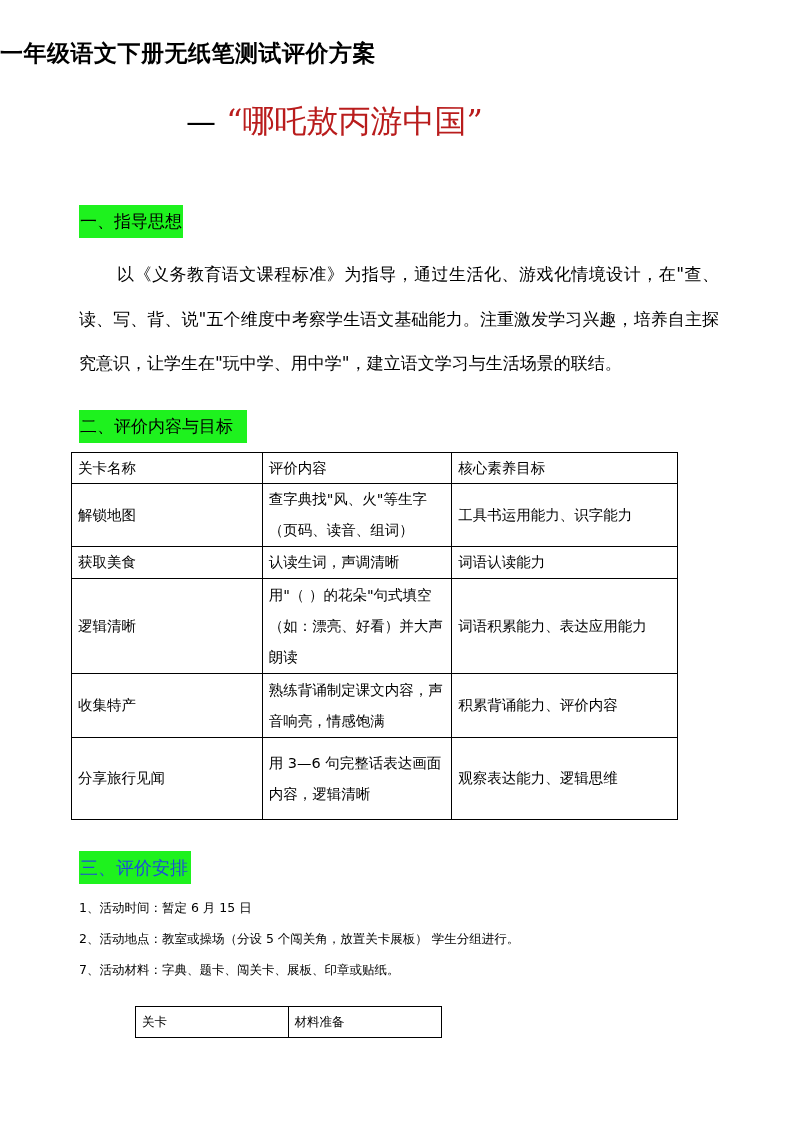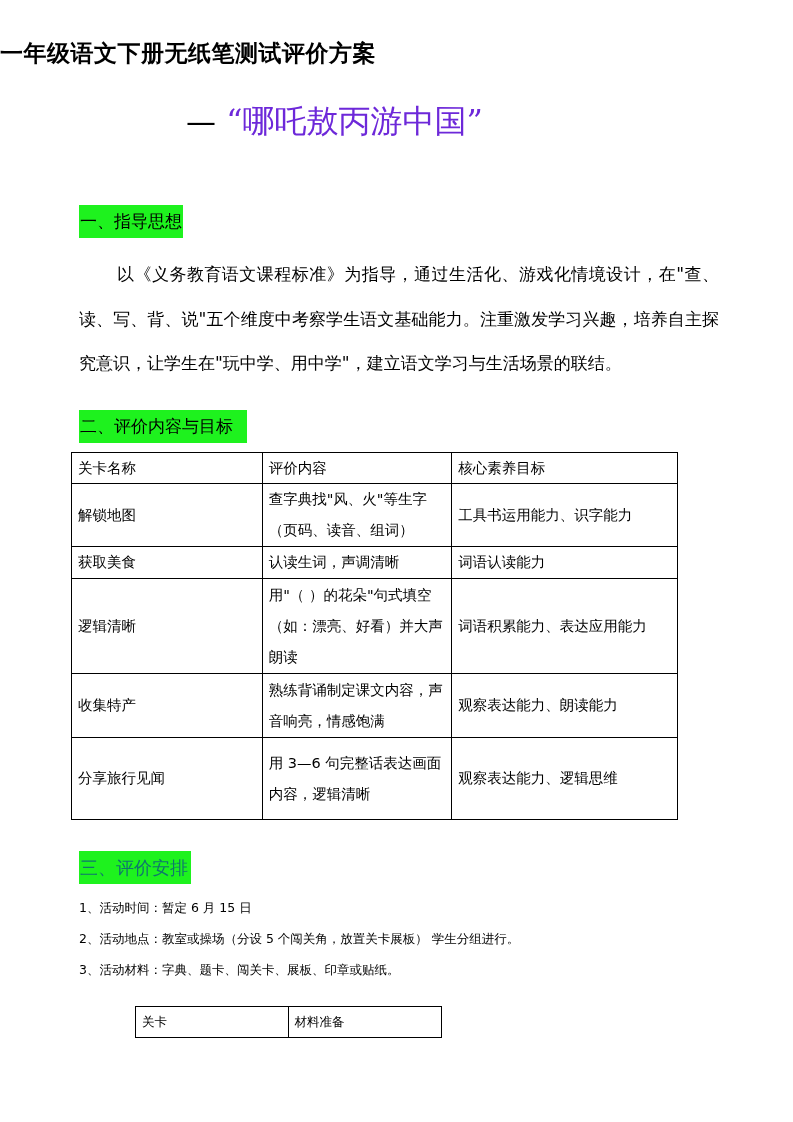--- a/index.html
+++ b/index.html
@@ -1,23 +1,23 @@
 <!DOCTYPE html>
 <html><head>
 <meta charset="utf-8">
 <style>
   html, body { margin: 0; padding: 0; background: #ffffff; }
   body { width: 793px; height: 1122px; position: relative; overflow: hidden; font-family: "DejaVu Sans", sans-serif; color: #000; }
   .abs { position: absolute; }
   .title { left: 0; width: 657px; top: 38px; font-size: 23px; font-weight: bold; letter-spacing: 0.5px; }
   .subtitle { left: 186px; top: 100px; font-size: 32px; white-space: nowrap; }
   .subtitle .dash { color: #000; font-family: "DejaVu Sans", sans-serif; font-size: 30px; }
-  .subtitle .red { color: #6d28d9; font-family: "DejaVu Serif", serif; }
+  .subtitle .red { color: #b91c1c; font-family: "DejaVu Serif", serif; }
   .hl { background: #1ef21e; font-size: 17px; line-height: 33px; height: 33px; padding: 0 1px; white-space: nowrap; }
-  .hl.serif { font-family: "DejaVu Serif", serif; font-size: 18px; color: #0f766e; }
+  .hl.serif { font-family: "DejaVu Serif", serif; font-size: 18px; color: #1d4ed8; }
   .para { left: 79px; width: 640px; top: 252px; font-size: 17px; line-height: 44.5px; text-indent: 38px; text-align: justify; }
   table.t { position: absolute; border-collapse: collapse; font-size: 14.5px; }
   table.t td { border: 1.3px solid #000; padding: 0 6px; vertical-align: middle; }
   table.t td.c { text-align: left; }
   table.t td.l { text-align: left; line-height: 31px; }
   .list { left: 79px; font-size: 12.5px; white-space: nowrap; }
 </style>
 </head>
 <body>
 
@@ -55,35 +55,35 @@
     <td class="c">词语认读能力</td>
   </tr>
   <tr style="height:95px;">
     <td class="c">逻辑清晰</td>
     <td class="l">用"（ ）的花朵"句式填空（如：漂亮、好看）并大声朗读</td>
     <td class="c">词语积累能力、表达应用能力</td>
   </tr>
   <tr style="height:64px;">
     <td class="c">收集特产</td>
     <td class="l">熟练背诵制定课文内容，声音响亮，情感饱满</td>
-    <td class="c">观察表达能力、朗读能力</td>
+    <td class="c">积累背诵能力、评价内容</td>
   </tr>
   <tr style="height:82px;">
     <td class="c">分享旅行见闻</td>
     <td class="l">用 3—6 句完整话表达画面内容，逻辑清晰</td>
     <td class="c">观察表达能力、逻辑思维</td>
   </tr>
 </tbody>
   </table>
 
 <div class="abs hl serif" style="left:79px; top:851px; width:110px;">三、评价安排</div>
 
 <div class="abs list" style="top:900px;">1、活动时间：暂定 6 月 15 日</div>
 <div class="abs list" style="top:931px;">2、活动地点：教室或操场（分设 5 个闯关角，放置关卡展板） 学生分组进行。</div>
-<div class="abs list" style="top:962px;">3、活动材料：字典、题卡、闯关卡、展板、印章或贴纸。</div>
+<div class="abs list" style="top:962px;">7、活动材料：字典、题卡、闯关卡、展板、印章或贴纸。</div>
 
 <table class="t" style="left:135px; top:1006px; width:307px; font-size:12.5px;">
   <colgroup>
       <col style="width:191px">
       <col style="width:192px">
     </colgroup>
   <tbody>
       <tr style="height:31px;">
     <td class="c">关卡</td>
     <td class="c">材料准备</td>

